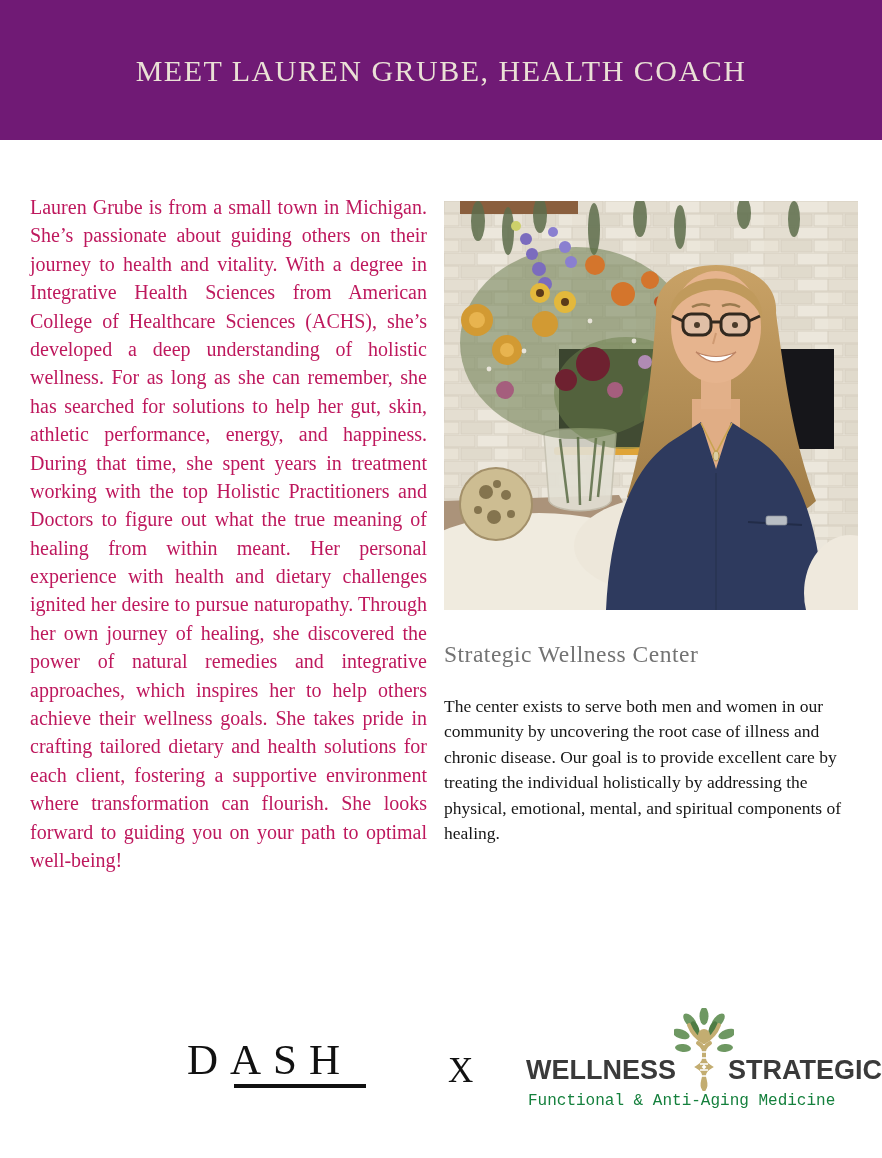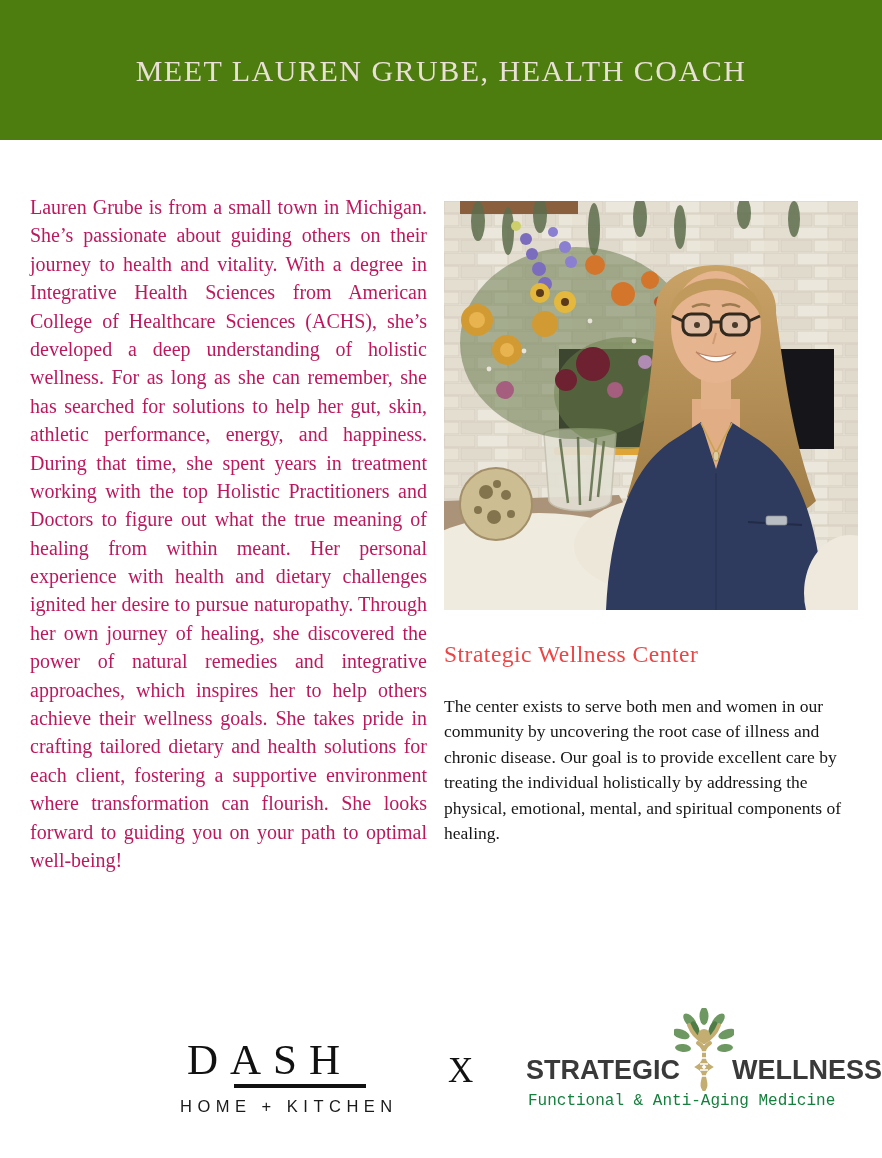--- a/index.html
+++ b/index.html
@@ -1,32 +1,32 @@
 <!DOCTYPE html>
 <html><head>
 <meta charset="utf-8">
 <style>
   html,body{margin:0;padding:0;background:#ffffff;}
   .page{position:relative;width:882px;height:1158px;background:#ffffff;overflow:hidden;
         font-family:"Liberation Serif", serif;color:#141414;}
 
   
-  .header-band{position:absolute;left:0;top:0;width:882px;height:140px;background:#4d7c0f;
+  .header-band{position:absolute;left:0;top:0;width:882px;height:140px;background:#701a75;
                display:flex;flex-direction:column;align-items:center;justify-content:center;}
   .header-band .t1,.header-band .t2{color:#eae1d6;font-family:"Liberation Serif",serif;
                font-size:30px;line-height:45px;letter-spacing:1.5px;white-space:nowrap;}
 
   
   .bio{position:absolute;left:30px;top:193px;width:397px;font-size:20px;line-height:1.42;
        text-align:justify;color:#be185d;}
 
   
   .right-col{position:absolute;left:444px;top:201px;width:414px;}
   .photo{width:414px;height:409px;display:block;}
-  .sw-heading{margin-top:31px;font-size:23.5px;color:#ef4444;letter-spacing:0.5px;}
+  .sw-heading{margin-top:31px;font-size:23.5px;color:#737373;letter-spacing:0.5px;}
   .sw-para{margin-top:26px;width:408px;font-size:17.5px;line-height:1.45;color:#161616;}
 
   
   .dash-logo{position:absolute;left:175px;top:1038px;width:250px;color:#111;}
   .dash-name{font-family:"Liberation Serif",serif;font-size:43px;letter-spacing:12px;
              padding-left:12px;line-height:1;}
   .dash-rule{width:132px;height:4px;background:#111;margin:3px auto 9px auto;}
   .dash-tag{font-family:"Liberation Sans",sans-serif;font-size:16.5px;letter-spacing:5.5px;
             padding-left:5px;color:#1a1a1a;}
   .collab-x{position:absolute;left:448px;top:1051px;font-family:"Liberation Serif",serif;
@@ -191,21 +191,20 @@
       <ellipse cx="406" cy="392" rx="46" ry="58" fill="#efe9dd"></ellipse>
     </svg>
 
     <div class="sw-heading">Strategic Wellness Center</div>
     <div class="sw-para">The center exists to serve both men and women in our community by uncovering the root case of illness and chronic disease. Our goal is to provide excellent care by treating the individual holistically by addressing the physical, emotional, mental, and spiritual components of healing.</div>
   </div>
 
   <div class="dash-logo">
     <div class="dash-name">DASH</div>
     <div class="dash-rule"></div>
-    <div class="dash-tag">HOME + KITCHEN</div>
   </div>
 
   <div class="collab-x">X</div>
 
   <div class="sw-logo">
     <svg class="sw-tree" viewBox="0 0 60 84">
       <g fill="#6e9862">
         <ellipse cx="30" cy="8" rx="4.5" ry="9"></ellipse>
         <ellipse cx="16" cy="13" rx="4.5" ry="9" transform="rotate(-40 16 13)"></ellipse>
         <ellipse cx="44" cy="13" rx="4.5" ry="9" transform="rotate(40 44 13)"></ellipse>
@@ -221,19 +220,19 @@
         <path d="M30,34 C36,31 42,25 45,17" stroke-width="4"></path>
         <path d="M24,35 C37,43 23,51 36,59 C23,67 36,75 30,81" stroke-width="4"></path>
         <path d="M36,35 C23,43 37,51 24,59 C37,67 24,75 30,81" stroke-width="4"></path>
       </g>
       <circle cx="30" cy="27" r="6" fill="#c3ad71"></circle>
       <g stroke="#ffffff" stroke-width="1.5">
         <path d="M26,44 L34,44 M26,50 L34,50 M26,56 L34,56 M26,62 L34,62 M26,68 L34,68"></path>
       </g>
     </svg>
     <div class="sw-words">
+      <span>WELLNESS</span>
       <span>STRATEGIC</span>
-      <span>WELLNESS</span>
     </div>
     <div class="sw-tagline">Functional &amp; Anti-Aging Medicine</div>
   </div>
 
 </div>
 
 </body></html>

